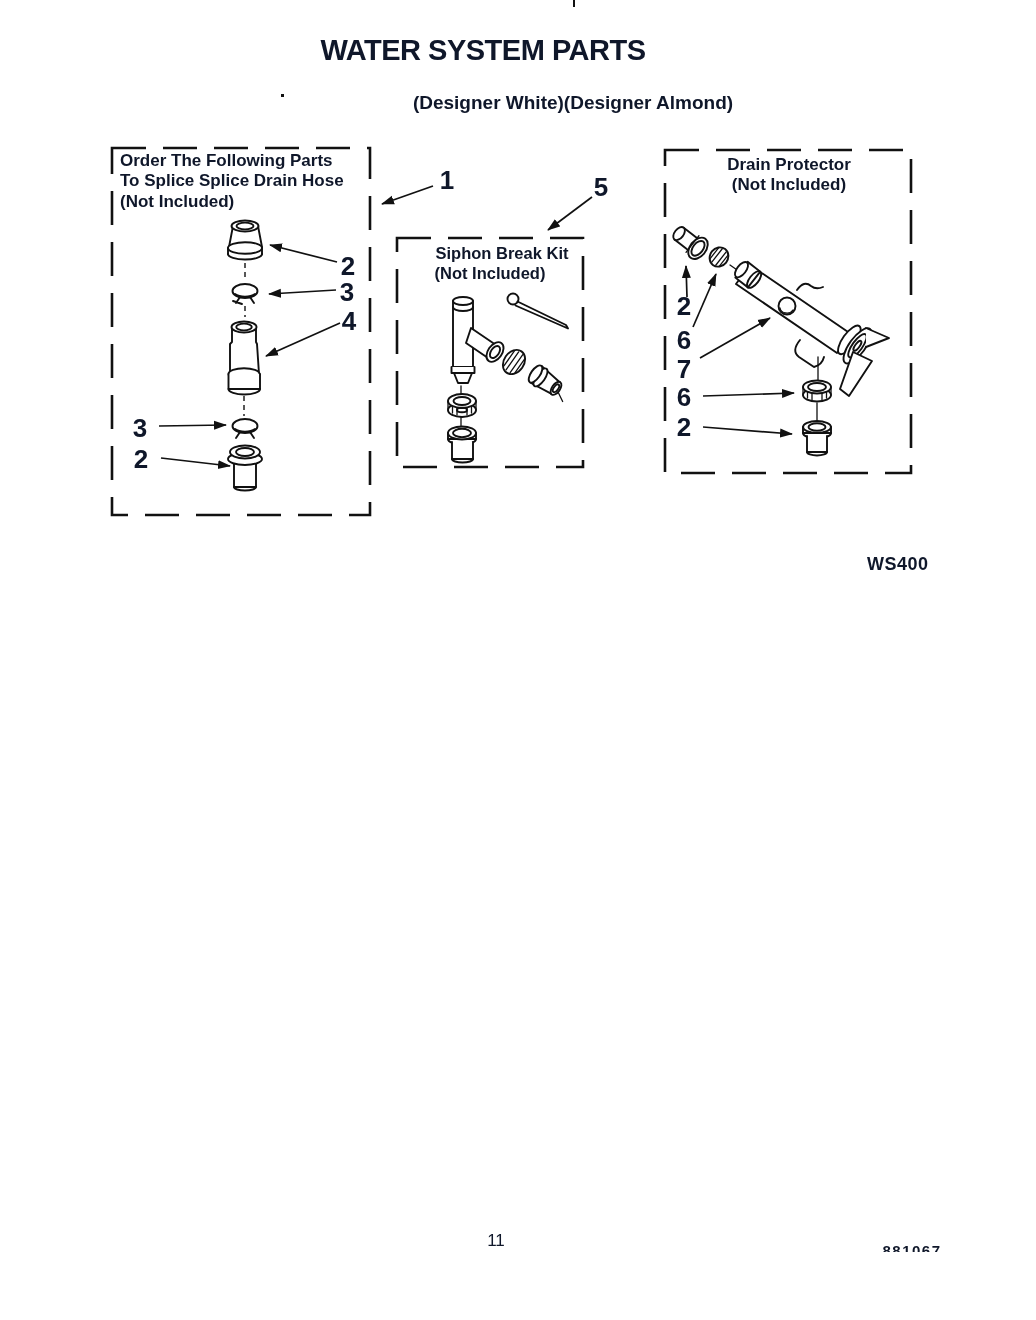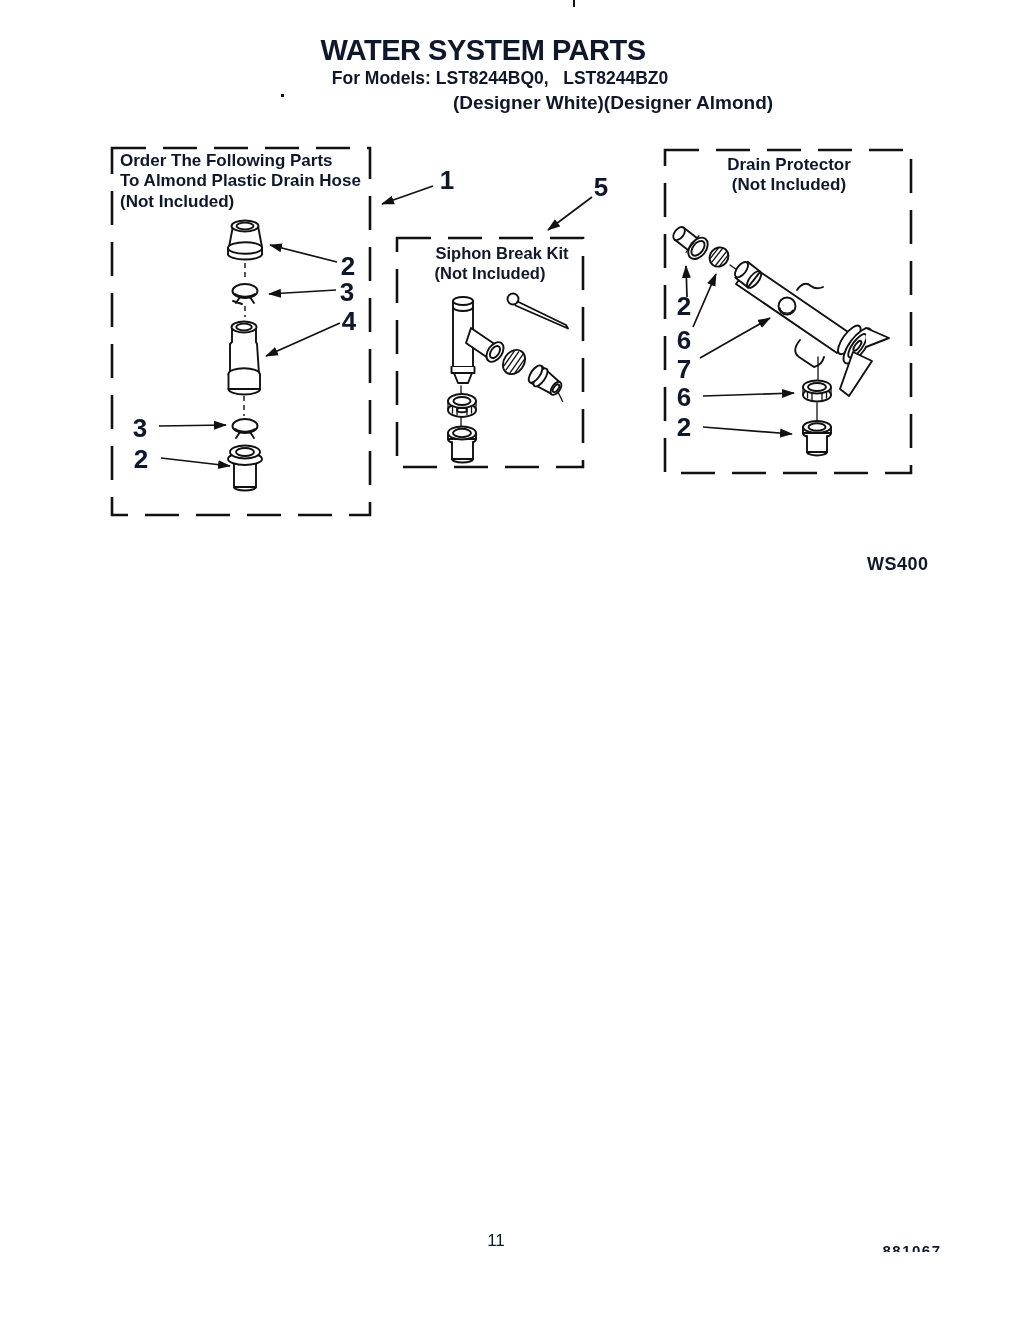--- a/index.html
+++ b/index.html
@@ -36,22 +36,21 @@
 </style>
 </head>
 <body>
 
 <div class="page">
 
   <div class="abs scan-tick" style="left:573px;top:0;width:2px;height:7px;"></div>
   <div class="abs scan-tick" style="left:281px;top:94px;width:3px;height:3px;"></div>
 
   <div class="abs cx page-title" style="left:483px;top:34px;">WATER SYSTEM PARTS</div>
-  <div class="abs cx models-line nowrap" style="left:500px;top:68px;">For Models: LST8244BQ0,   LST8244BZ0</div>
-  <div class="abs cx finish-line nowrap" style="left:573px;top:92px;margin-left:40px;">(Designer White)(Designer Almond)</div>
+  <div class="abs cx finish-line nowrap" style="left:573px;top:92px;">(Designer White)(Designer Almond)</div>
 
   <svg class="artwork" width="1036" height="1320" viewBox="0 0 1036 1320">
     <defs>
       <marker id="ah" markerUnits="userSpaceOnUse" markerWidth="15" markerHeight="12" refX="12" refY="5" orient="auto">
         <path d="M0,0.5 L13,5 L0,9.5 Z" fill="#111"></path>
       </marker>
     </defs>
 
     <rect class="boxline" x="112" y="148" width="258" height="367"></rect>
     <rect class="boxline" x="397" y="238" width="186" height="229"></rect>
@@ -207,21 +206,21 @@
       <line class="arrow" x1="687" y1="297" x2="686" y2="266"></line>
       <line class="arrow" x1="693" y1="327" x2="716" y2="274"></line>
       <line class="arrow" x1="700" y1="358" x2="770" y2="318"></line>
       <line class="arrow" x1="703" y1="396" x2="794" y2="393"></line>
       <line class="arrow" x1="703" y1="427" x2="792" y2="434"></line>
     </g>
   </svg>
 
   <div class="abs" style="left:120px;top:151px;">
     <div class="boxtitle">Order The Following Parts</div>
-    <div class="boxtitle">To Almond Plastic Drain Hose</div>
+    <div class="boxtitle">To Splice Splice Drain Hose</div>
     <div class="boxtitle">(Not Included)</div>
   </div>
   <div class="abs cx boxtitle-c" style="left:490px;top:244px;">
     <div class="boxtitle" style="font-size:16.5px;margin-left:24px;">Siphon Break Kit</div>
     <div class="boxtitle" style="font-size:16.5px;">(Not Included)</div>
   </div>
   <div class="abs cx boxtitle-c" style="left:789px;top:155px;">
     <div class="boxtitle">Drain Protector</div>
     <div class="boxtitle">(Not Included)</div>
   </div>

